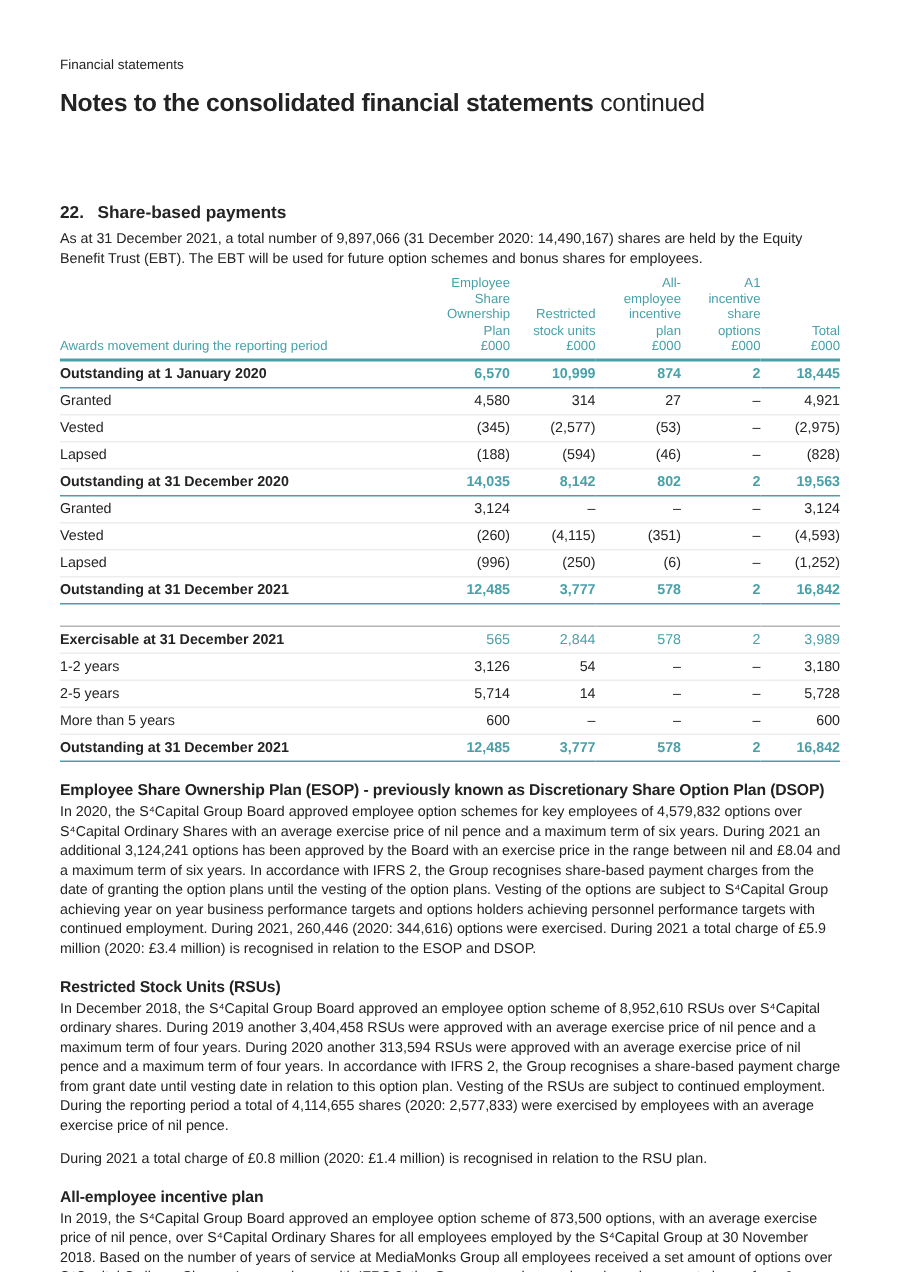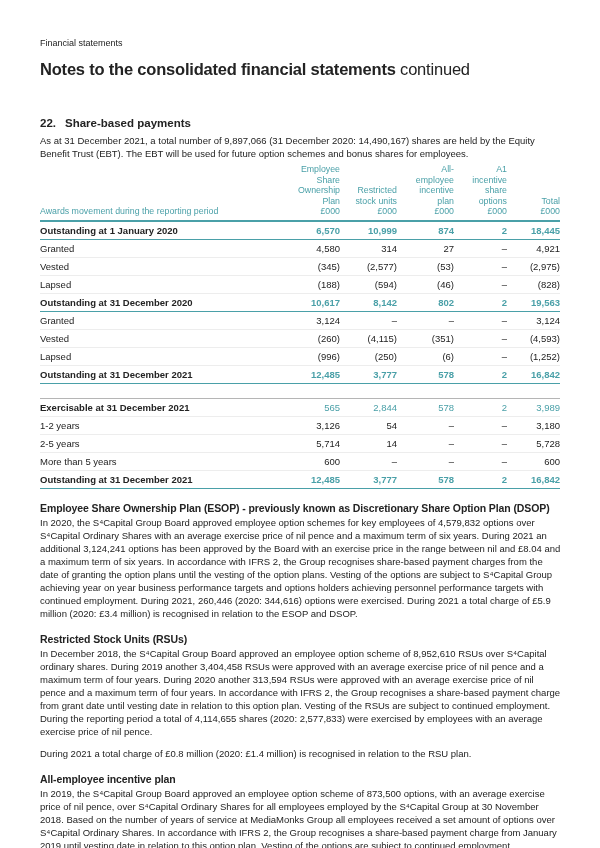--- a/index.html
+++ b/index.html
@@ -11,21 +11,21 @@
     overflow: hidden;
   }
   .container { padding: 38px 40px 0 40px; }
 
   .eyebrow { font-size: 9px; color: #232323; margin-bottom: 12px; }
 
   .page-title { font-size: 16.5px; letter-spacing: -0.2px; margin-bottom: 0; }
   .page-title .t-bold { font-weight: bold; }
   .page-title .t-reg  { font-weight: normal; }
 
-  .section-heading { margin-top: 38px; font-size: 11.5px; font-weight: bold; }
+  .section-heading { margin-top: 57px; font-size: 11.5px; font-weight: bold; }
   .section-heading .sec-num { display: inline-block; margin-right: 9px; }
 
   .intro { margin-top: 5px; font-size: 9.5px; line-height: 13px; width: 520px; }
 
   table.fin-table {
     width: 520px;
     border-collapse: collapse;
     table-layout: fixed;
     font-size: 9.5px;
     margin-top: 4px;
@@ -152,21 +152,21 @@
       <tr>
         <td class="lbl">Lapsed</td>
         <td class="num">(188)</td>
         <td class="num">(594)</td>
         <td class="num">(46)</td>
         <td class="num">–</td>
         <td class="num">(828)</td>
       </tr>
       <tr class="bold-row">
         <td class="lbl">Outstanding at 31 December 2020</td>
-        <td class="num">10,617</td>
+        <td class="num">14,035</td>
         <td class="num">8,142</td>
         <td class="num">802</td>
         <td class="num">2</td>
         <td class="num">19,563</td>
       </tr>
       <tr>
         <td class="lbl">Granted</td>
         <td class="num">3,124</td>
         <td class="num">–</td>
         <td class="num">–</td>

